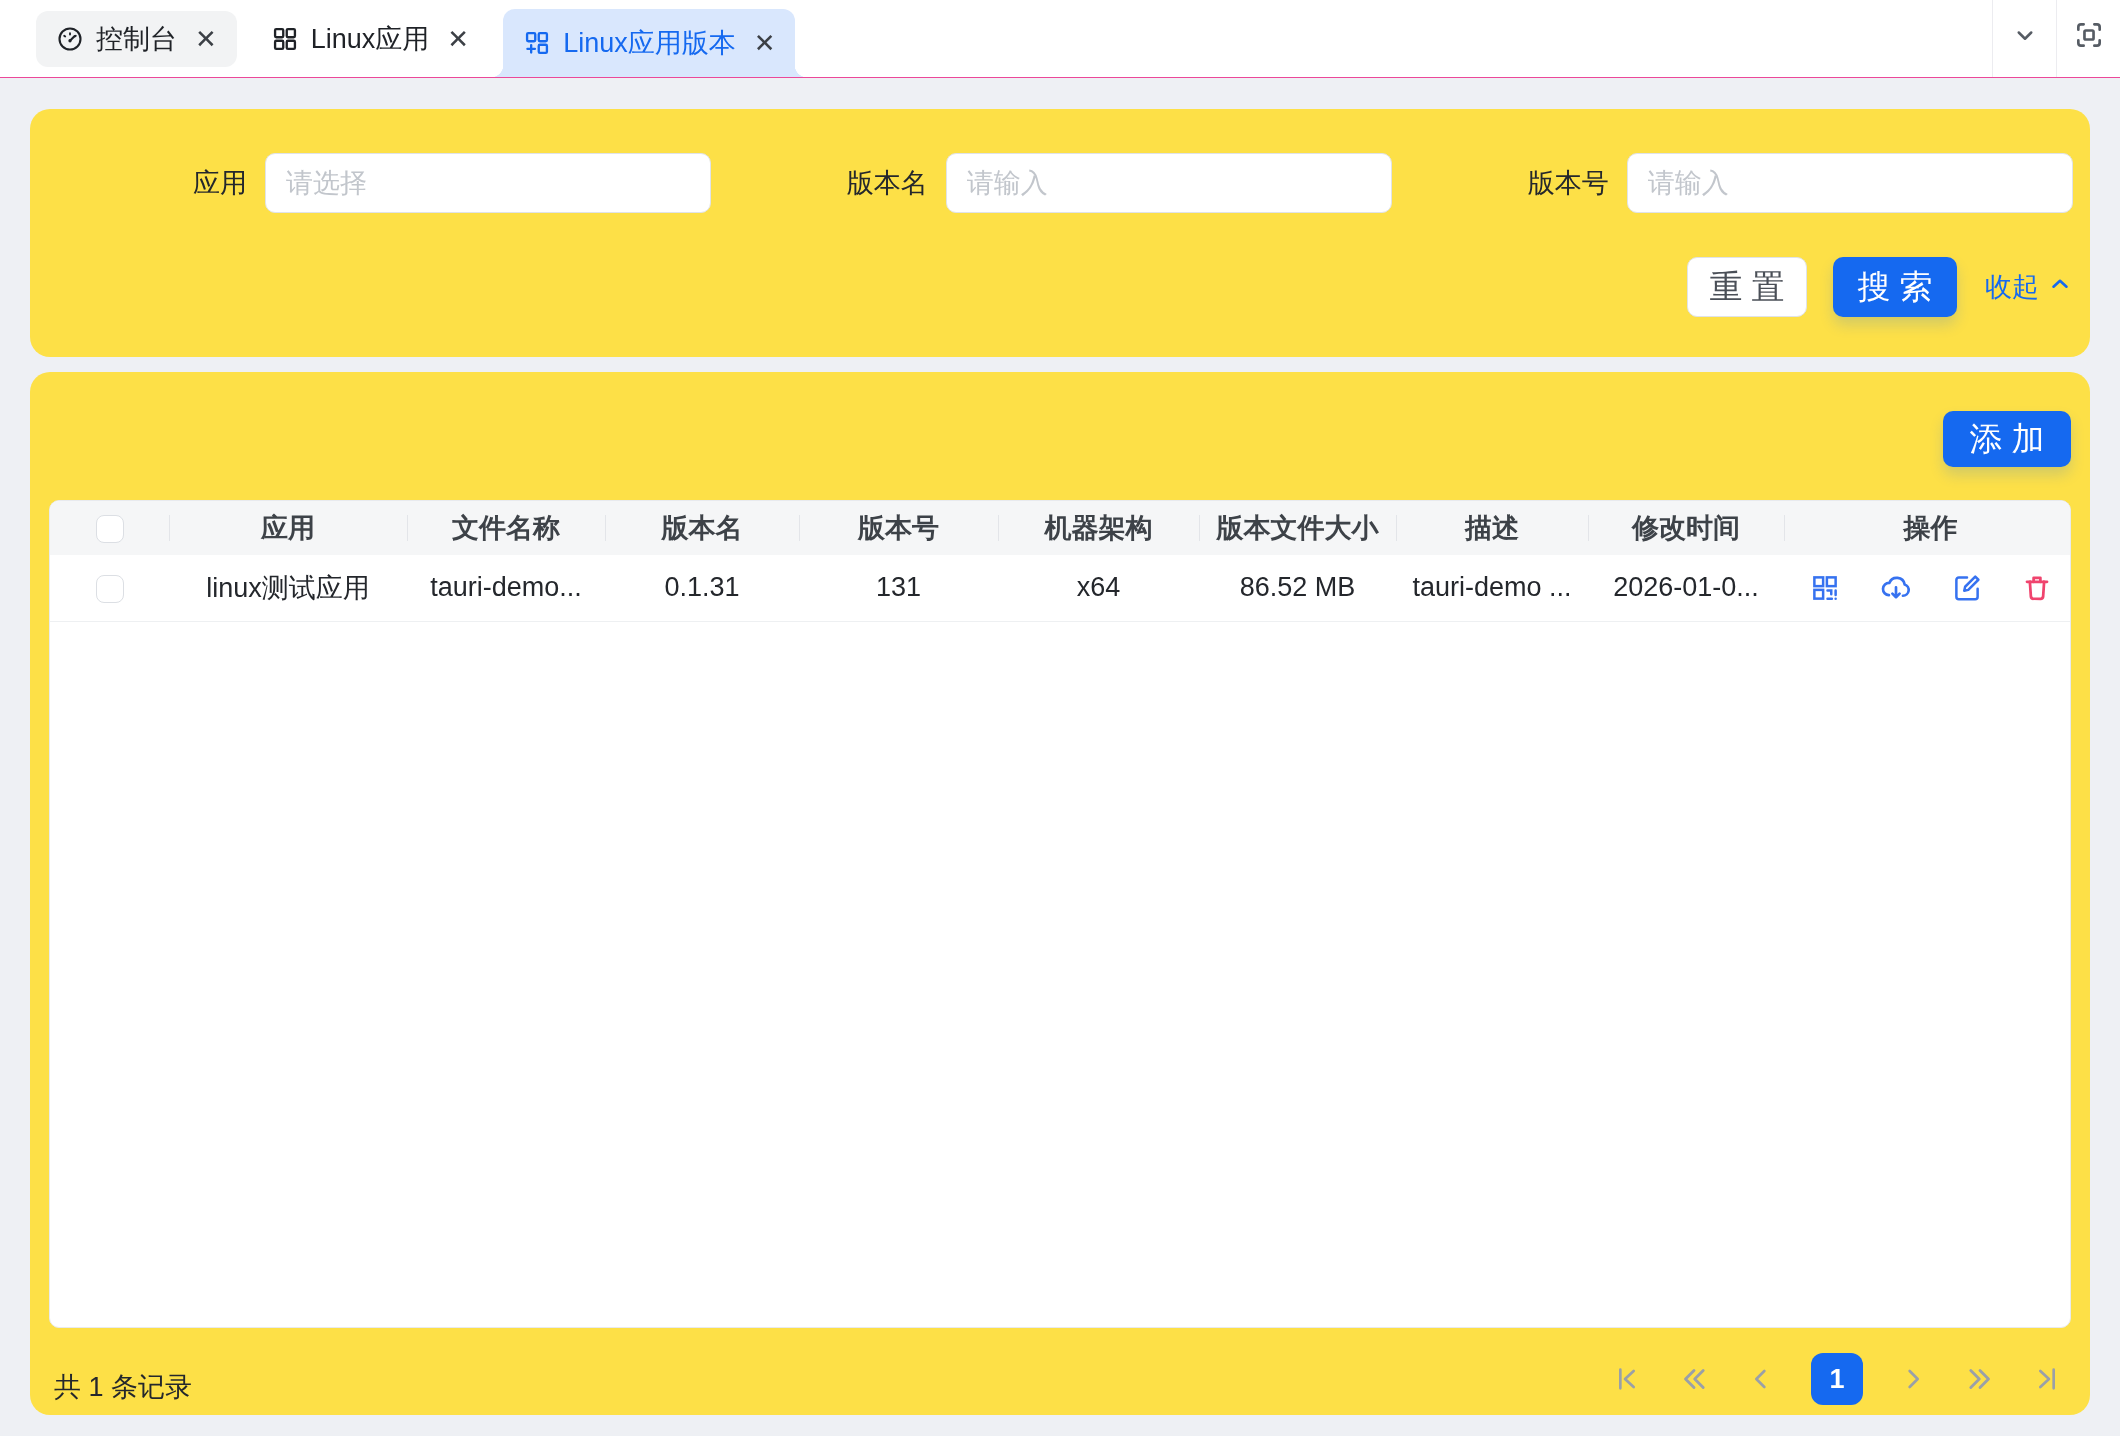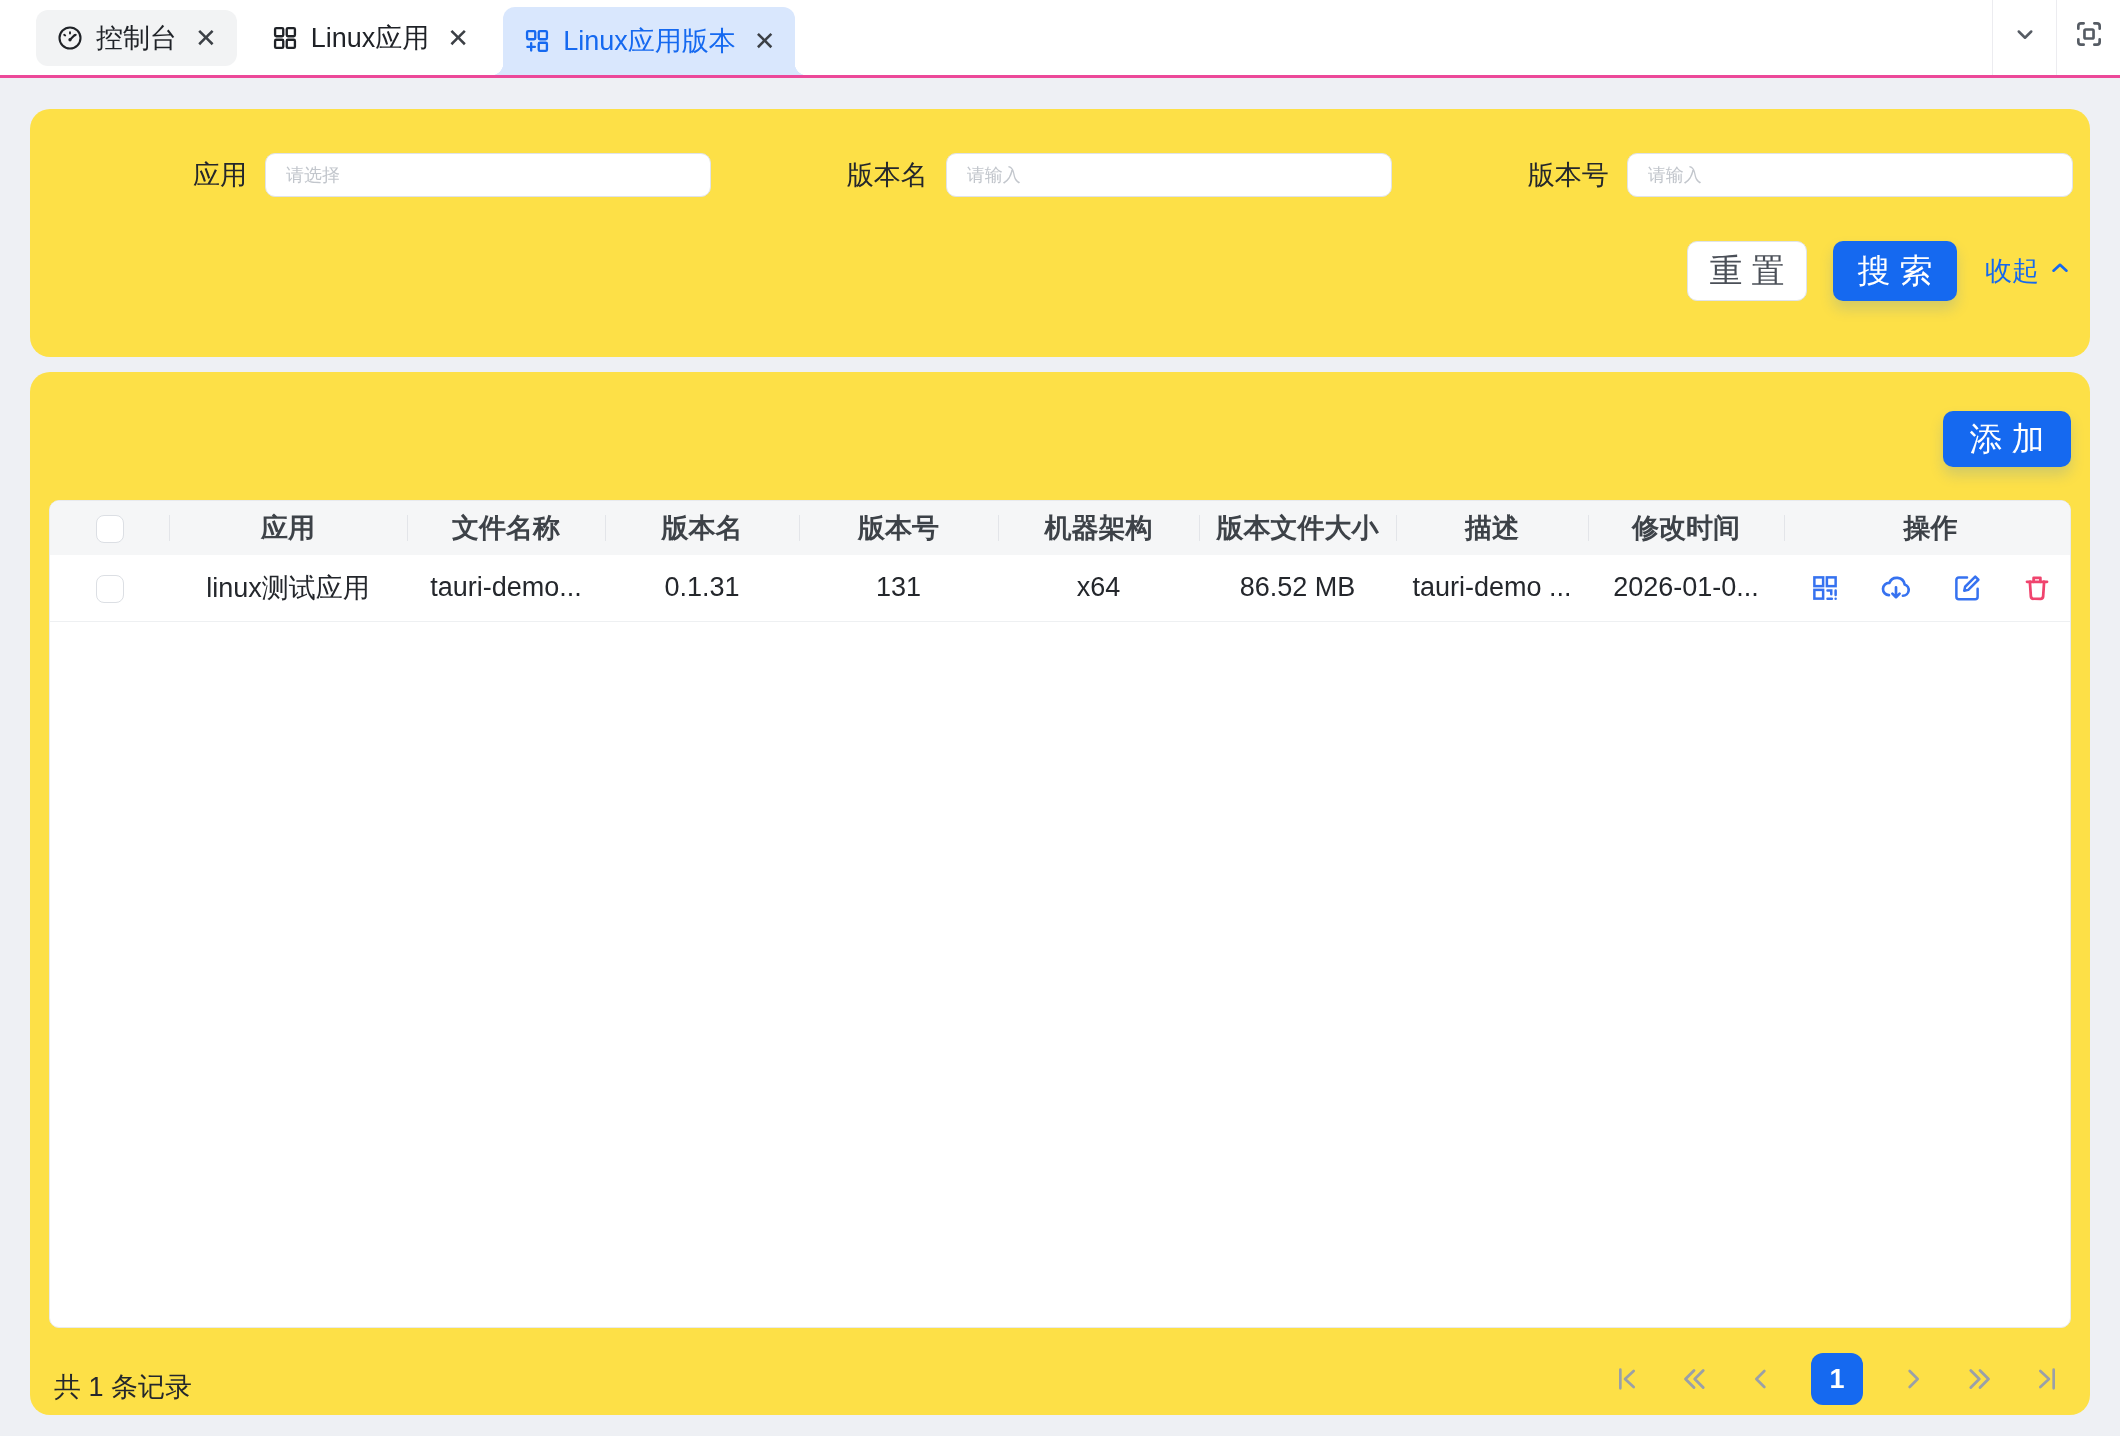--- a/index.html
+++ b/index.html
@@ -6,21 +6,21 @@
   html,body { width:2120px; height:1436px; }
   body {
     background:#eef0f4;
     font-family:"Liberation Sans","DejaVu Sans",sans-serif;
     font-size:27px; color:#24272c;
     overflow:hidden;
   }
 
   
   .tabbar {
-    height:78px; background:#fff; border-bottom:3px solid #ec4899;
+    height:78px; background:#fff; border-bottom:1px solid #ec4899;
     display:flex; align-items:center; padding-left:36px; position:relative;
   }
   .tabs { display:flex; align-items:center; height:100%; gap:14px; }
   .tab {
     display:flex; align-items:center; gap:12px;
     height:56px; padding:0 20px; border-radius:12px;
     color:#1f2227; cursor:default; position:relative; white-space:nowrap;
   }
   .tab.chip { background:#f2f3f4; }
   .tab.active {
@@ -48,22 +48,22 @@
   }
 
   
   .card { background:#fde047; border-radius:20px; margin:12px 30px; }
   .filter-card { margin-top:31px; height:248px; padding:44px 17px 0 0; }
 
   .filter-row { display:flex; align-items:center; width:100%; }
   .field { display:flex; align-items:center; width:33.33%; }
   .field-label { flex:1; text-align:right; margin-right:18px; color:#24272c; white-space:nowrap; }
   .field-input {
-    width:446px; height:44px; border:1px solid #e0e3e8; border-radius:10px;
-    padding:0 20px; font-size:18px; color:#24272c; outline:none; background:#fff;
+    width:446px; height:60px; border:1px solid #e0e3e8; border-radius:10px;
+    padding:0 20px; font-size:27px; color:#24272c; outline:none; background:#fff;
     font-family:inherit;
   }
   .field-input::placeholder { color:#c2c6cc; }
 
   .filter-actions {
     display:flex; align-items:center; justify-content:flex-end; margin-top:44px; gap:26px;
   }
   .btn {
     height:60px; border-radius:10px; font-size:33px; font-family:inherit;
     display:inline-flex; align-items:center; justify-content:center;

